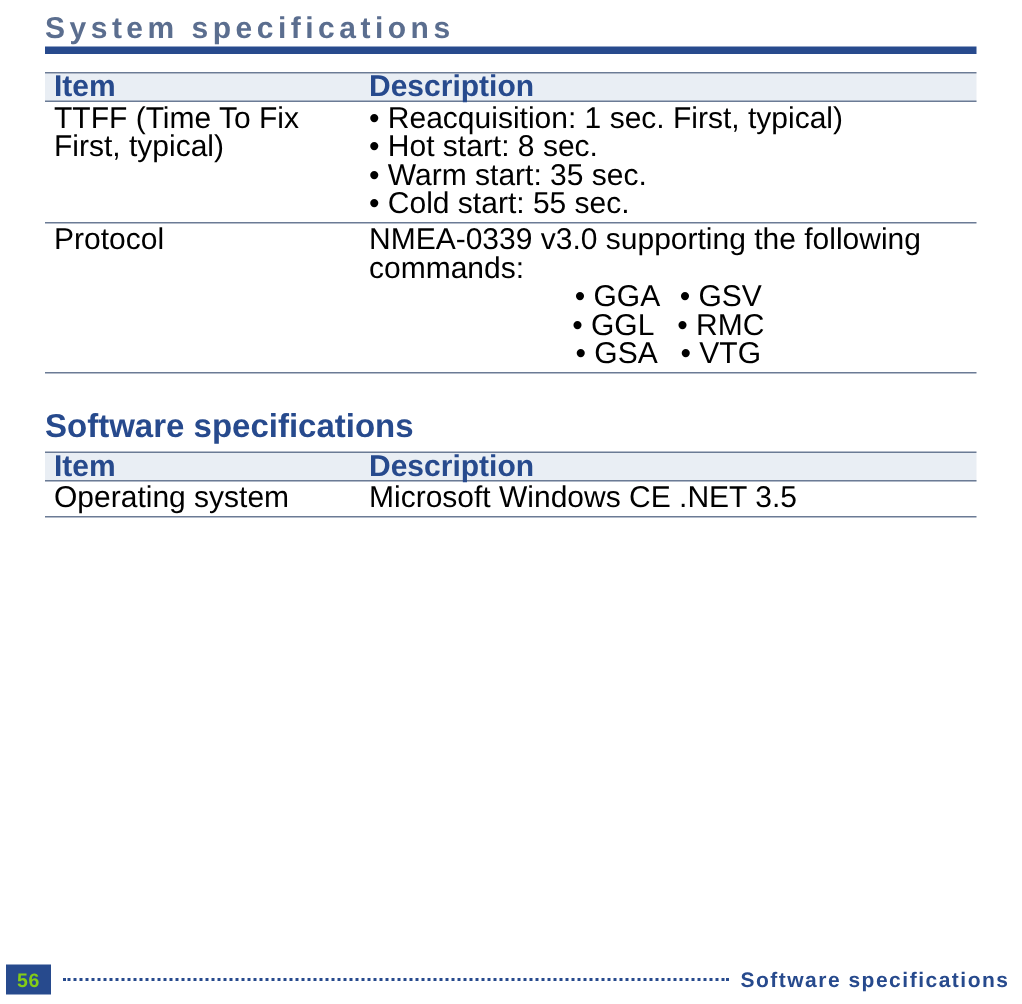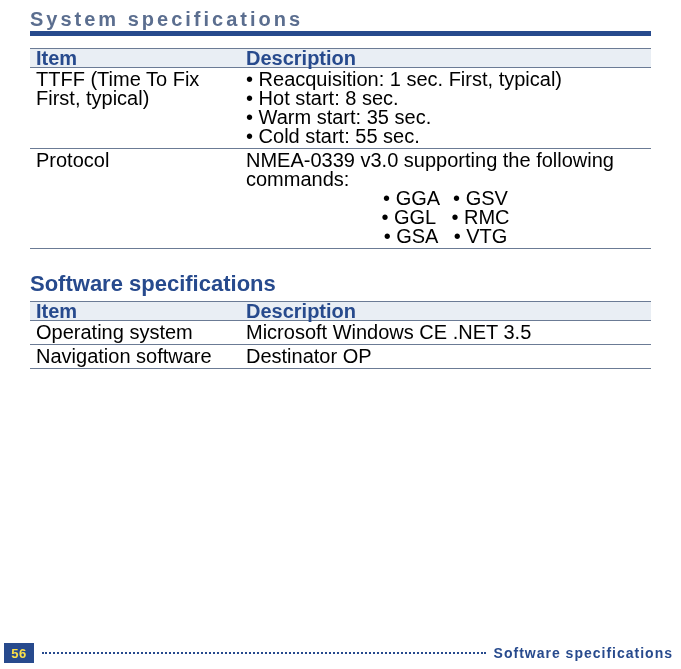--- a/index.html
+++ b/index.html
@@ -65,21 +65,21 @@
   .footer {
     position: absolute;
     bottom: 6px;
     left: 0;
     width: 681px;
     display: flex;
     align-items: center;
   }
   .page-num-box {
     background: #274a8d;
-    color: #fde047;
+    color: #84cc16;
     font-weight: bold;
     font-family: Arial, sans-serif;
     font-size: 13px;
     letter-spacing: 0.5px;
     width: 30px;
     height: 20px;
     display: flex;
     align-items: center;
     justify-content: center;
     margin-left: 4px;
@@ -158,24 +158,20 @@
         <tr>
           <th class="col-item">Item</th>
           <th>Description</th>
         </tr>
       </thead>
       <tbody>
         <tr>
           <td class="col-item">Operating system</td>
           <td>Microsoft Windows CE .NET 3.5</td>
         </tr>
-        <tr>
-          <td class="col-item">Navigation software</td>
-          <td>Destinator OP</td>
-        </tr>
       </tbody>
     </table>
   </div>
 
 </div>
 
 <div class="footer">
   <div class="page-num-box">56</div>
   <div class="dots"></div>
   <div class="footer-label">Software specifications</div>

